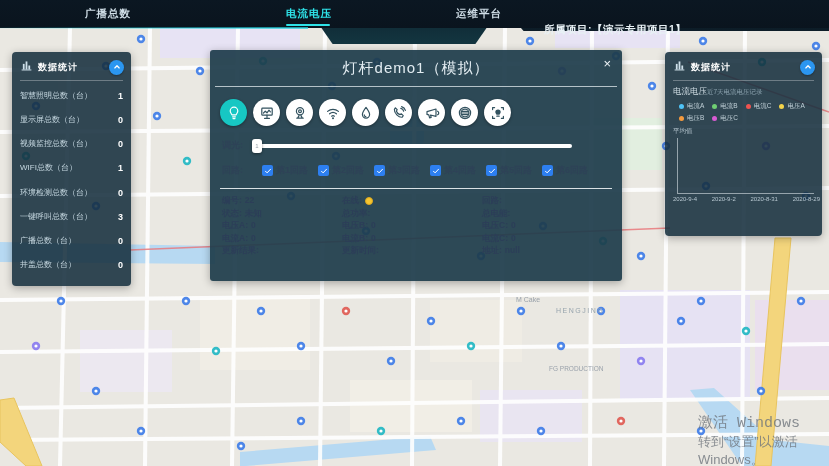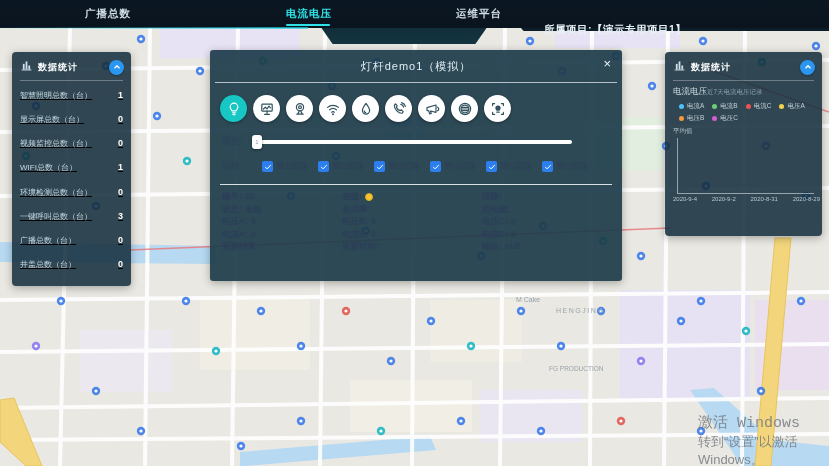--- a/index.html
+++ b/index.html
@@ -44,28 +44,28 @@
     letter-spacing:1px; flex:1; }
   .collapse-btn { width:15px; height:15px; border-radius:50%; background:#2b96f0;
     display:flex; align-items:center; justify-content:center; cursor:pointer;
     box-shadow:0 1px 2px rgba(0,0,0,.3); }
   .pdivider { margin:0 8px; border-top:1px solid rgba(255,255,255,.3); }
 
   
   .stats-panel { left:12px; top:52px; width:119px; height:234px; }
   .stat-rows { display:flex; flex-direction:column; justify-content:space-around;
     height:198px; padding:2px 8px; }
-  .stat-row { display:flex; justify-content:space-between; align-items:flex-start;text-decoration:underline; }
+  .stat-row { display:flex; justify-content:space-between; align-items:flex-end; }
   .stat-label { font-size:8px; color:#c6d8e1; }
   .stat-value { font-size:9px; font-weight:bold; color:#fff; }
 
   
   .modal { left:210px; top:50px; width:412px; height:231px; z-index:25;
     background:rgba(30,60,75,.93); border-radius:3px; }
-  .modal-title { text-align:center; font-size:11px; color:#e2ecf1; padding-top:9px;
+  .modal-title { text-align:center; font-size:15px; color:#e2ecf1; padding-top:9px;
     letter-spacing:1px; }
   .modal-close { position:absolute; right:11px; top:7px; font-size:13px; color:#eef4f7;
     cursor:pointer; line-height:13px; }
   .mdiv1 { margin:8px 5px 0; border-top:1px solid rgba(240,246,249,.7); }
   .icon-row { display:flex; gap:6px; padding:12px 0 0 10px; }
   .micon { width:27px; height:27px; border-radius:50%; background:#fff; flex:none;
     display:flex; align-items:center; justify-content:center; cursor:pointer;
     box-shadow:0 1px 3px rgba(0,0,0,.35); }
   .micon svg { stroke:#33525f; fill:none; stroke-width:1.2; stroke-linecap:round;
     stroke-linejoin:round; }

